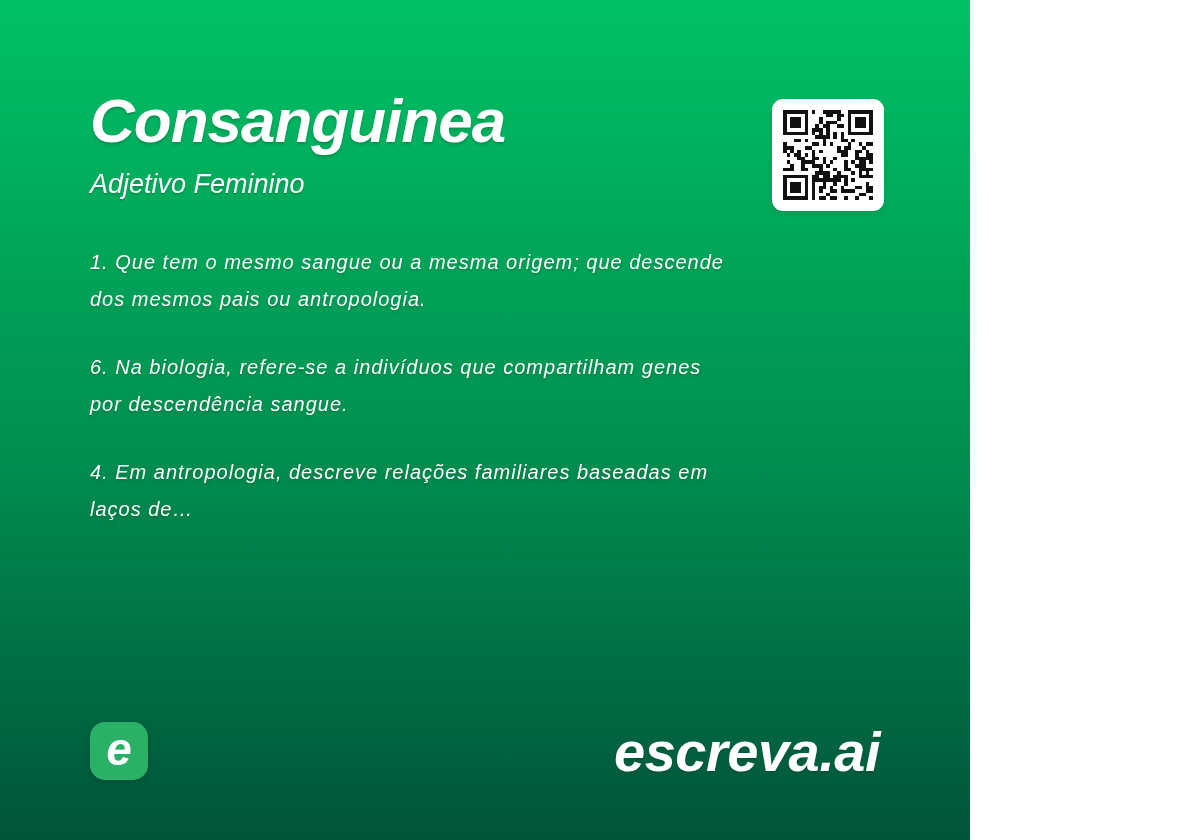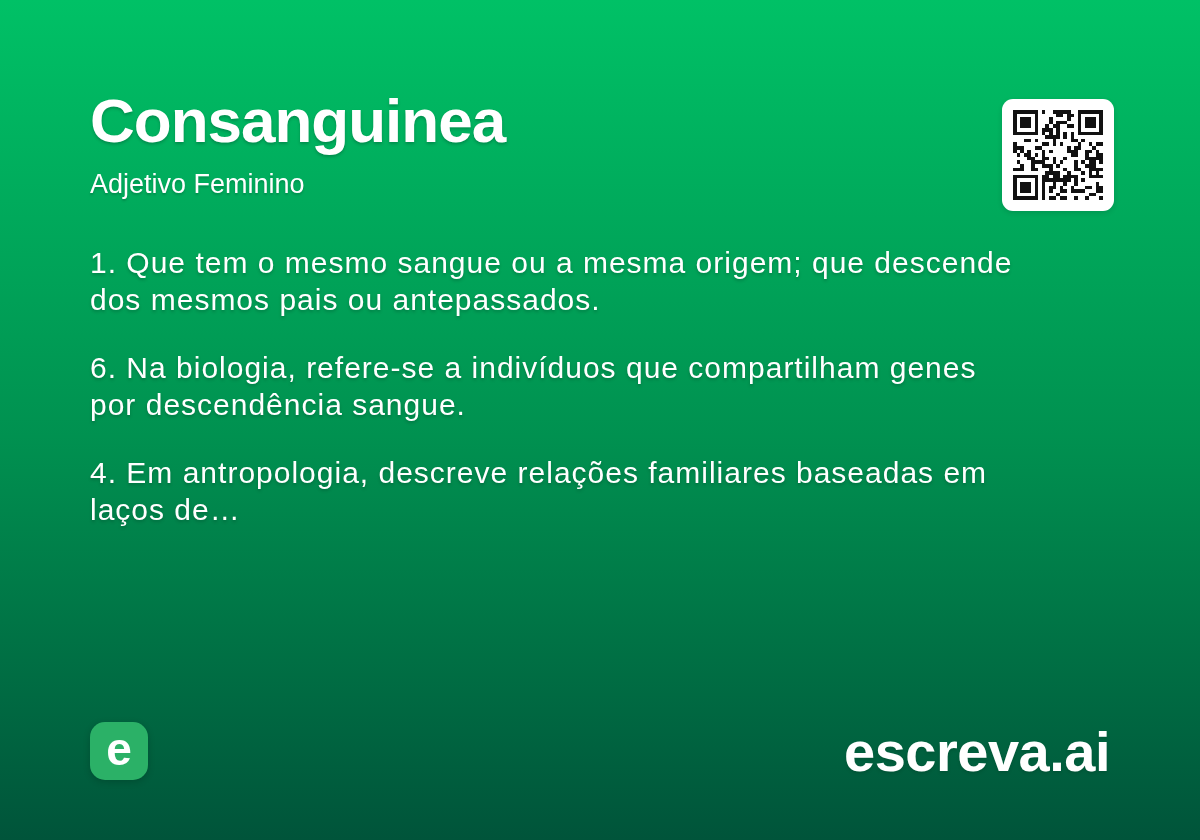--- a/index.html
+++ b/index.html
@@ -3,23 +3,24 @@
 <meta charset="utf-8">
 <style>
   html, body { margin: 0; padding: 0; }
   body {
     width: 1200px; height: 840px;
     font-family: "Liberation Sans", "DejaVu Sans", sans-serif;
     overflow: hidden;
   }
   .card {
     position: relative;
-    width: 1200px; height: 840px;
+    width: 970px; height: 840px;
     background: linear-gradient(180deg, #00c166 0%, #009150 52%, #00543a 100%);
     color: #ffffff;
+    font-style: italic;
   }
   .header { position: absolute; left: 90px; top: 88px; }
   .title {
     font-size: 62px; font-weight: 800; letter-spacing: -1px;
     line-height: 1.05; margin: 0;
     text-shadow: 0 2px 3px rgba(0, 60, 35, 0.30);
   }
   .subtitle {
     font-size: 27px; font-weight: 500; margin: 16px 0 8px 0;
     text-shadow: 0 2px 2px rgba(0, 60, 35, 0.25);
@@ -27,21 +28,21 @@
   .qr-box {
     position: absolute; top: 99px; right: 86px;
     width: 112px; height: 112px;
     background: #ffffff; border-radius: 11px;
     box-shadow: 0 2px 5px rgba(0, 40, 25, 0.15);
   }
   .qr-box svg { position: absolute; left: 11px; top: 11px; }
   .defs { position: absolute; left: 90px; top: 244px; width: 1030px; }
   .def {
     margin: 0 0 31px 0;
-    font-size: 30px; font-weight: 400; letter-spacing: 1px;
+    font-size: 20px; font-weight: 400; letter-spacing: 1px;
     line-height: 37px;
     text-shadow: 0 2px 3px rgba(0, 60, 35, 0.30);
   }
   .def .line { display: block; }
   .logo-badge {
     position: absolute; left: 90px; top: 722px;
     width: 58px; height: 58px;
     background: #2bb167; border-radius: 15px;
     box-shadow: 0 2px 6px rgba(0, 30, 18, 0.25);
     display: flex; align-items: center; justify-content: center;
@@ -360,21 +361,21 @@
         <rect x="14" y="24" width="1" height="1" fill="#111111"></rect>
         <rect x="17" y="24" width="1" height="1" fill="#111111"></rect>
         <rect x="20" y="24" width="1" height="1" fill="#111111"></rect>
         <rect x="24" y="24" width="1" height="1" fill="#111111"></rect>
       </svg>
   </div>
 
   <div class="defs">
     <p class="def">
       <span class="line">1. Que tem o mesmo sangue ou a mesma origem; que descende</span>
-      <span class="line">dos mesmos pais ou antepassados.</span>
+      <span class="line">dos mesmos pais ou antropologia.</span>
     </p>
     <p class="def">
       <span class="line">6. Na biologia, refere-se a indivíduos que compartilham genes</span>
       <span class="line">por descendência sangue.</span>
     </p>
     <p class="def">
       <span class="line">4. Em antropologia, descreve relações familiares baseadas em</span>
       <span class="line">laços de…</span>
     </p>
   </div>

